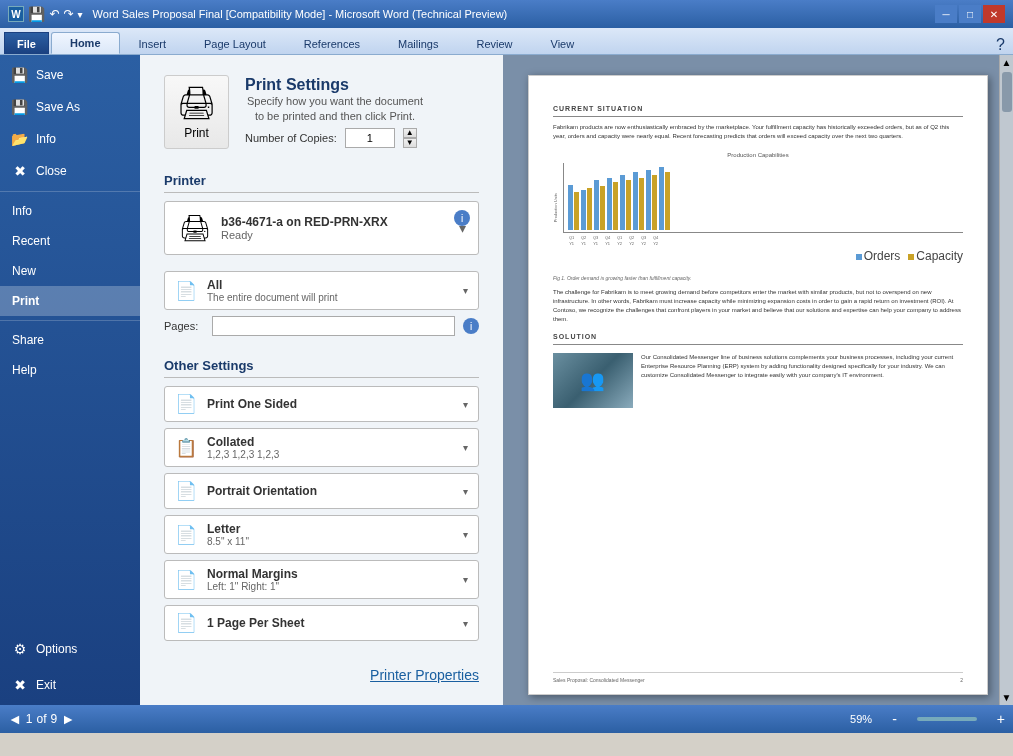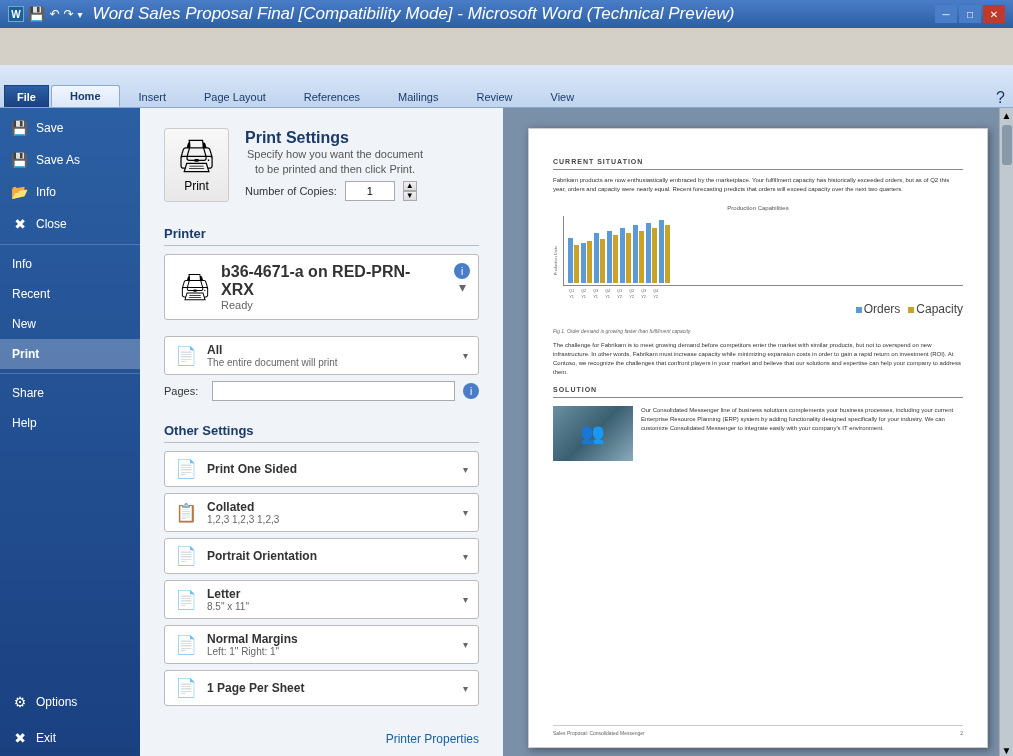--- a/index.html
+++ b/index.html
@@ -10,38 +10,37 @@
       background: linear-gradient(to bottom, #4a7dc7, #2b5fa3);
       color: white;
       height: 28px;
       display: flex;
       align-items: center;
       padding: 0 8px;
       justify-content: space-between;
     }
     .title-bar-left { display: flex; align-items: center; gap: 4px; }
     .title-bar-icon { width: 16px; height: 16px; background: #1a5fa0; border: 1px solid #7ab; display: flex; align-items: center; justify-content: center; color: white; font-size: 10px; font-weight: bold; }
-    .title-bar-title { font-size: 17px; color: white; font-style: italic; }
+    .title-bar-title { font-size: 11px; color: white; }
     .title-bar-controls { display: flex; gap: 2px; }
     .title-btn { width: 22px; height: 18px; border: none; cursor: pointer; font-size: 10px; display: flex; align-items: center; justify-content: center; }
     .title-btn-min { background: #4a7dc7; color: white; }
     .title-btn-max { background: #4a7dc7; color: white; }
     .title-btn-close { background: #c0392b; color: white; }
 
     
     .ribbon {
       background: linear-gradient(to bottom, #dce8f8, #c0d4ef);
       border-bottom: 1px solid #8aabcf;
     }
     .ribbon-tabs {
       display: flex;
       align-items: flex-end;
       padding: 0 4px;
-      height: 42px;
-      margin-top: 37px;
+      height: 26px;
     }
     .ribbon-tab {
       padding: 4px 18px;
       font-size: 11px;
       cursor: pointer;
       border: 1px solid transparent;
       border-bottom: none;
       border-radius: 3px 3px 0 0;
       height: 22px;
       display: flex;
@@ -122,40 +121,40 @@
     .spinner { display: flex; flex-direction: column; }
     .spin-btn { width: 14px; height: 10px; border: 1px solid #aaa; background: linear-gradient(to bottom, #f0f0f0, #ddd); cursor: pointer; display: flex; align-items: center; justify-content: center; font-size: 8px; line-height: 1; }
 
     .section-header { font-size: 13px; font-weight: bold; color: #1a3a6a; border-bottom: 1px solid #bbb; padding-bottom: 4px; margin-bottom: 8px; }
 
     .printer-section { background: white; border: 1px solid #bbb; border-radius: 3px; padding: 8px 12px; position: relative; }
     .printer-info-icon { position: absolute; right: 8px; top: 8px; width: 16px; height: 16px; border-radius: 50%; background: #4a7dc7; color: white; display: flex; align-items: center; justify-content: center; font-size: 10px; cursor: pointer; }
     .printer-row { display: flex; align-items: center; gap: 8px; }
     .printer-icon-wrap { width: 36px; height: 36px; display: flex; align-items: center; justify-content: center; }
     .printer-icon-svg { font-size: 26px; }
-    .printer-name { font-size: 16px; font-weight: bold; color: #333; }
+    .printer-name { font-size: 12px; font-weight: bold; color: #333; }
     .printer-status { font-size: 11px; color: #666; }
 
     .dropdown-row {
       display: flex; align-items: center; justify-content: space-between;
       background: white; border: 1px solid #bbb; border-radius: 3px;
       padding: 6px 10px; cursor: pointer; margin-bottom: 6px;
     }
     .dropdown-left { display: flex; align-items: center; gap: 8px; }
     .dropdown-icon { font-size: 18px; color: #555; width: 24px; text-align: center; }
     .dropdown-main { font-size: 12px; font-weight: bold; color: #333; }
     .dropdown-sub { font-size: 10px; color: #666; }
     .dropdown-arrow { font-size: 10px; color: #666; }
 
     .pages-row { display: flex; align-items: center; gap: 8px; margin-bottom: 6px; }
     .pages-label { font-size: 11px; color: #333; min-width: 40px; }
     .pages-input { flex: 1; height: 20px; border: 1px solid #aaa; padding: 2px 4px; font-size: 11px; }
     .pages-info { width: 16px; height: 16px; border-radius: 50%; background: #4a7dc7; color: white; display: flex; align-items: center; justify-content: center; font-size: 10px; cursor: pointer; }
 
-    .printer-props-link { text-align: right; font-size: 12px; color: #1a5fa0; cursor: pointer; padding: 4px 0; }
+    .printer-props-link { text-align: right; font-size: 14px; color: #1a5fa0; text-decoration: underline; cursor: pointer; padding: 4px 0; }
 
     
     .status-bar {
       background: linear-gradient(to bottom, #4a7dc7, #2b5fa3);
       height: 28px;
       display: flex;
       align-items: center;
       justify-content: space-between;
       padding: 0 8px;
       color: white;

